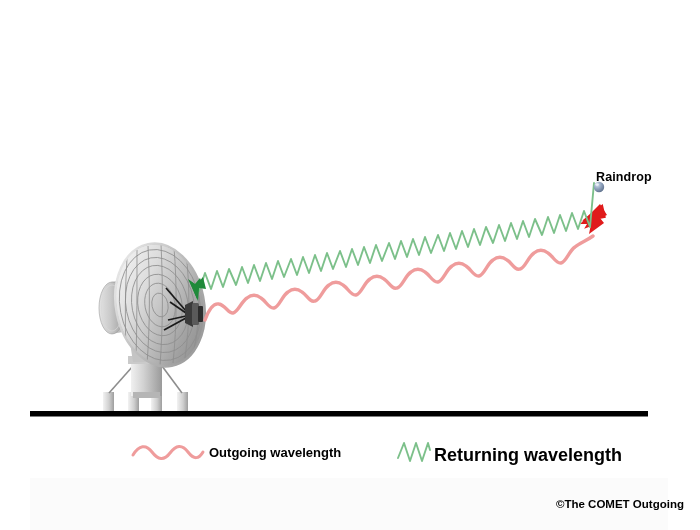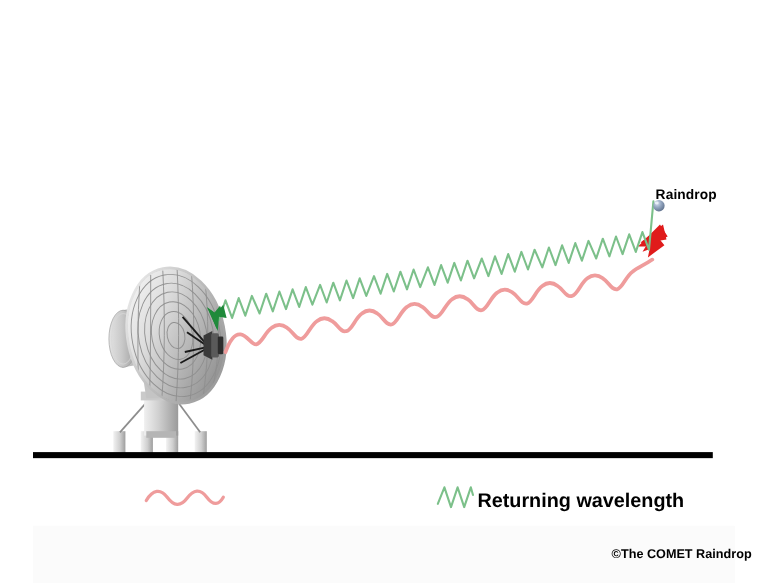--- a/index.html
+++ b/index.html
@@ -182,18 +182,19 @@
     </g>
     <g>
       <path fill="none" stroke="#7cc08a" stroke-width="1.9" stroke-linecap="round" stroke-linejoin="round" d="M398,458 L404,443 L410,461 L416,443 L422,461 L428,443 L430,450"></path>
     </g>
   </svg>
 
   <div id="footer-band"></div>
 
   <div class="lbl" id="raindrop-label">Raindrop</div>
 
+  <div class="lbl" id="legend-out-label">Outgoing wavelength</div>
 
   <div class="lbl" id="legend-ret-label">Returning wavelength</div>
 
-  <div class="lbl" id="copyright">©The COMET Raindrop</div>
+  <div class="lbl" id="copyright">©The COMET Outgoing</div>
 
 </div>
 
 </body></html>

